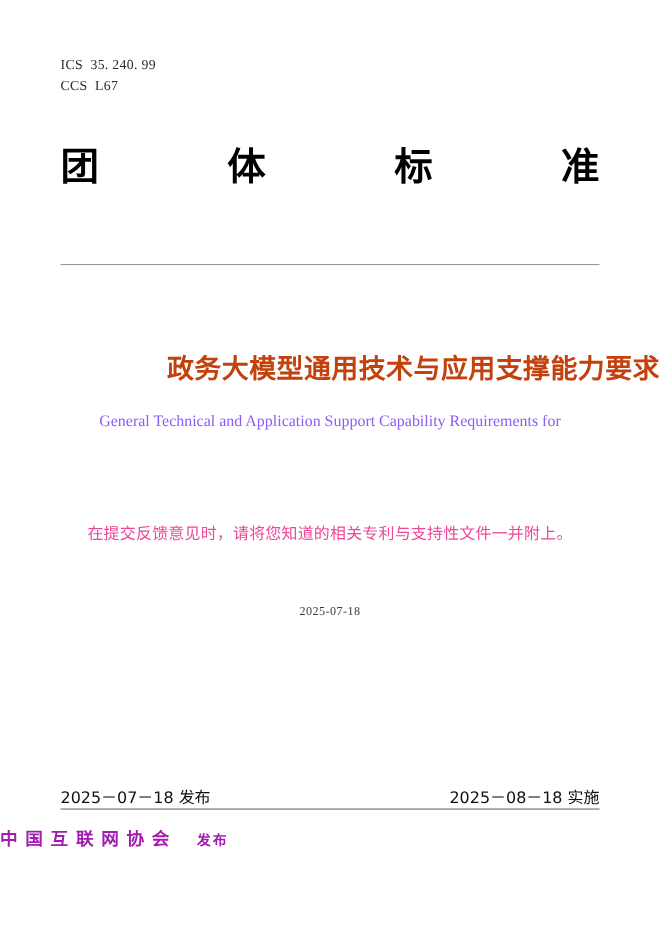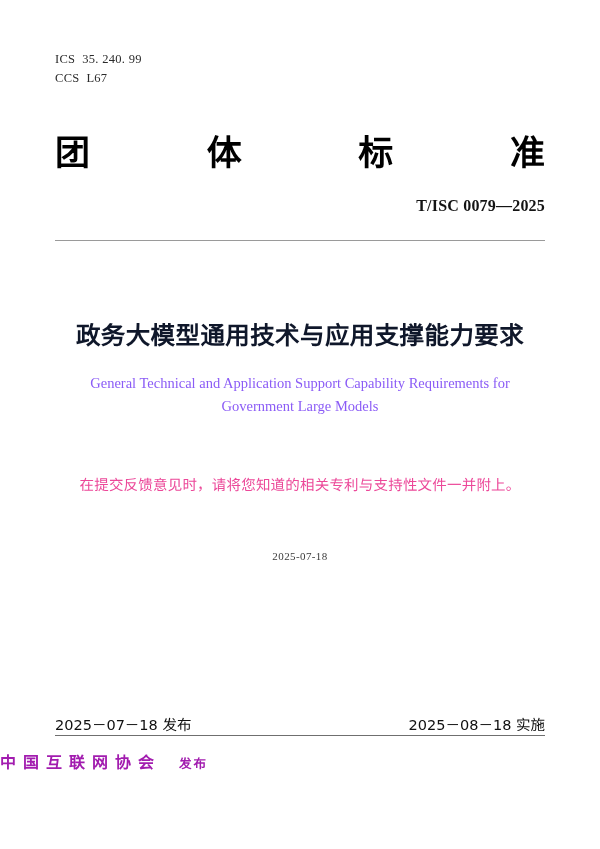--- a/index.html
+++ b/index.html
@@ -83,25 +83,25 @@
     height: 1px;
     background: #6f6f6f;
   }
 
   
   .title-cn {
     position: absolute;
     left: 0;
     top: 321px;
     width: 600px;
-    text-align: center;
+    text-align: right;
     font-family: "DejaVu Sans", "Liberation Sans", sans-serif;
     font-size: 24.5px;
     font-weight: 700;
-    color: #0f172a;
+    color: #c2410c;
     letter-spacing: 0.4px;
     line-height: 1.2;
   }
   .title-en {
     position: absolute;
     left: 90px;
     top: 372px;
     width: 420px;
     text-align: center;
     font-family: "Liberation Serif", "DejaVu Serif", serif;
@@ -196,29 +196,27 @@
     <div>CCS  L67</div>
   </div>
 
   <div class="banner">
     <span>团</span>
     <span>体</span>
     <span>标</span>
     <span>准</span>
   </div>
 
-  <div class="std-no">T/ISC 0079—2025</div>
 
   <div class="rule-top"></div>
 
   <div class="title-cn">政务大模型通用技术与应用支撑能力要求</div>
 
   <div class="title-en">
     <div>General Technical and Application Support Capability Requirements for</div>
-    <div>Government Large Models</div>
   </div>
 
   <div class="notice">在提交反馈意见时，请将您知道的相关专利与支持性文件一并附上。</div>
 
 
   <div class="draft-date">2025-07-18</div>
 
   <div class="footer-dates">
     <span>2025－07－18 发布</span>
     <span>2025－08－18 实施</span>

